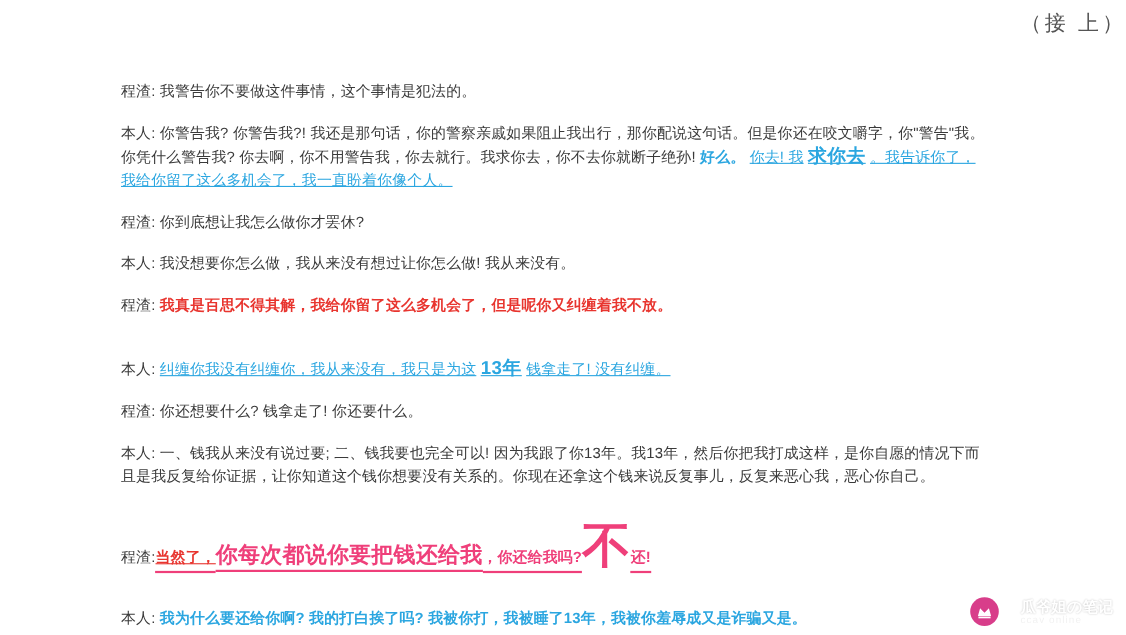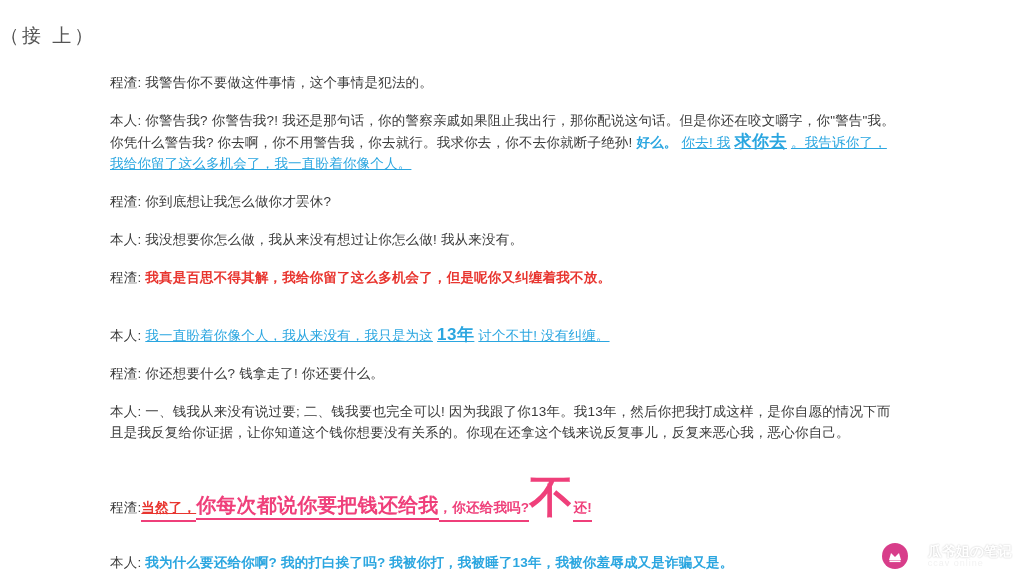--- a/index.html
+++ b/index.html
@@ -12,25 +12,25 @@
     overflow: hidden;
     position: relative;
   }
   .page {
     position: relative;
     width: 1024px;
     height: 577px;
     background: #fff;
   }
   .title {
-    text-align: left;
+    text-align: right;
     font-size: 19px;
     color: #555555;
     letter-spacing: 3px;
-    padding-top: 23px;
+    padding-top: 8px;
     font-weight: 400;
   }
   .body-col {
     position: absolute;
     left: 110px;
     top: 72px;
     width: 785px;
   }
   .para {
     font-size: 13.5px;
@@ -140,23 +140,23 @@
       <span> 我没想要你怎么做，我从来没有想过让你怎么做! 我从来没有。</span>
     </div>
 
     <div class="para">
       <span class="spk">程渣:</span>
       <span class="red-b"> 我真是百思不得其解，我给你留了这么多机会了，但是呢你又纠缠着我不放。</span>
     </div>
 
     <div class="para gap-top">
       <span class="spk">本人:</span>
-      <span class="blue-u"> 我一直盼着你像个人，我从来没有，我只是为这</span>
+      <span class="blue-u"> 纠缠你我没有纠缠你，我从来没有，我只是为这</span>
       <span class="blue-big">13年</span>
-      <span class="blue-u">讨个不甘! 没有纠缠。</span>
+      <span class="blue-u">钱拿走了! 没有纠缠。</span>
     </div>
 
     <div class="para">
       <span class="spk">程渣:</span>
       <span> 你还想要什么? 钱拿走了! 你还要什么。</span>
     </div>
 
     <div class="para">
       <span class="spk">本人:</span>
       <span> 一、钱我从来没有说过要; 二、钱我要也完全可以! 因为我跟了你13年。我13年，然后你把我打成这样，是你自愿的情况下而且是我反复给你证据，让你知道这个钱你想要没有关系的。你现在还拿这个钱来说反复事儿，反复来恶心我，恶心你自己。</span>

